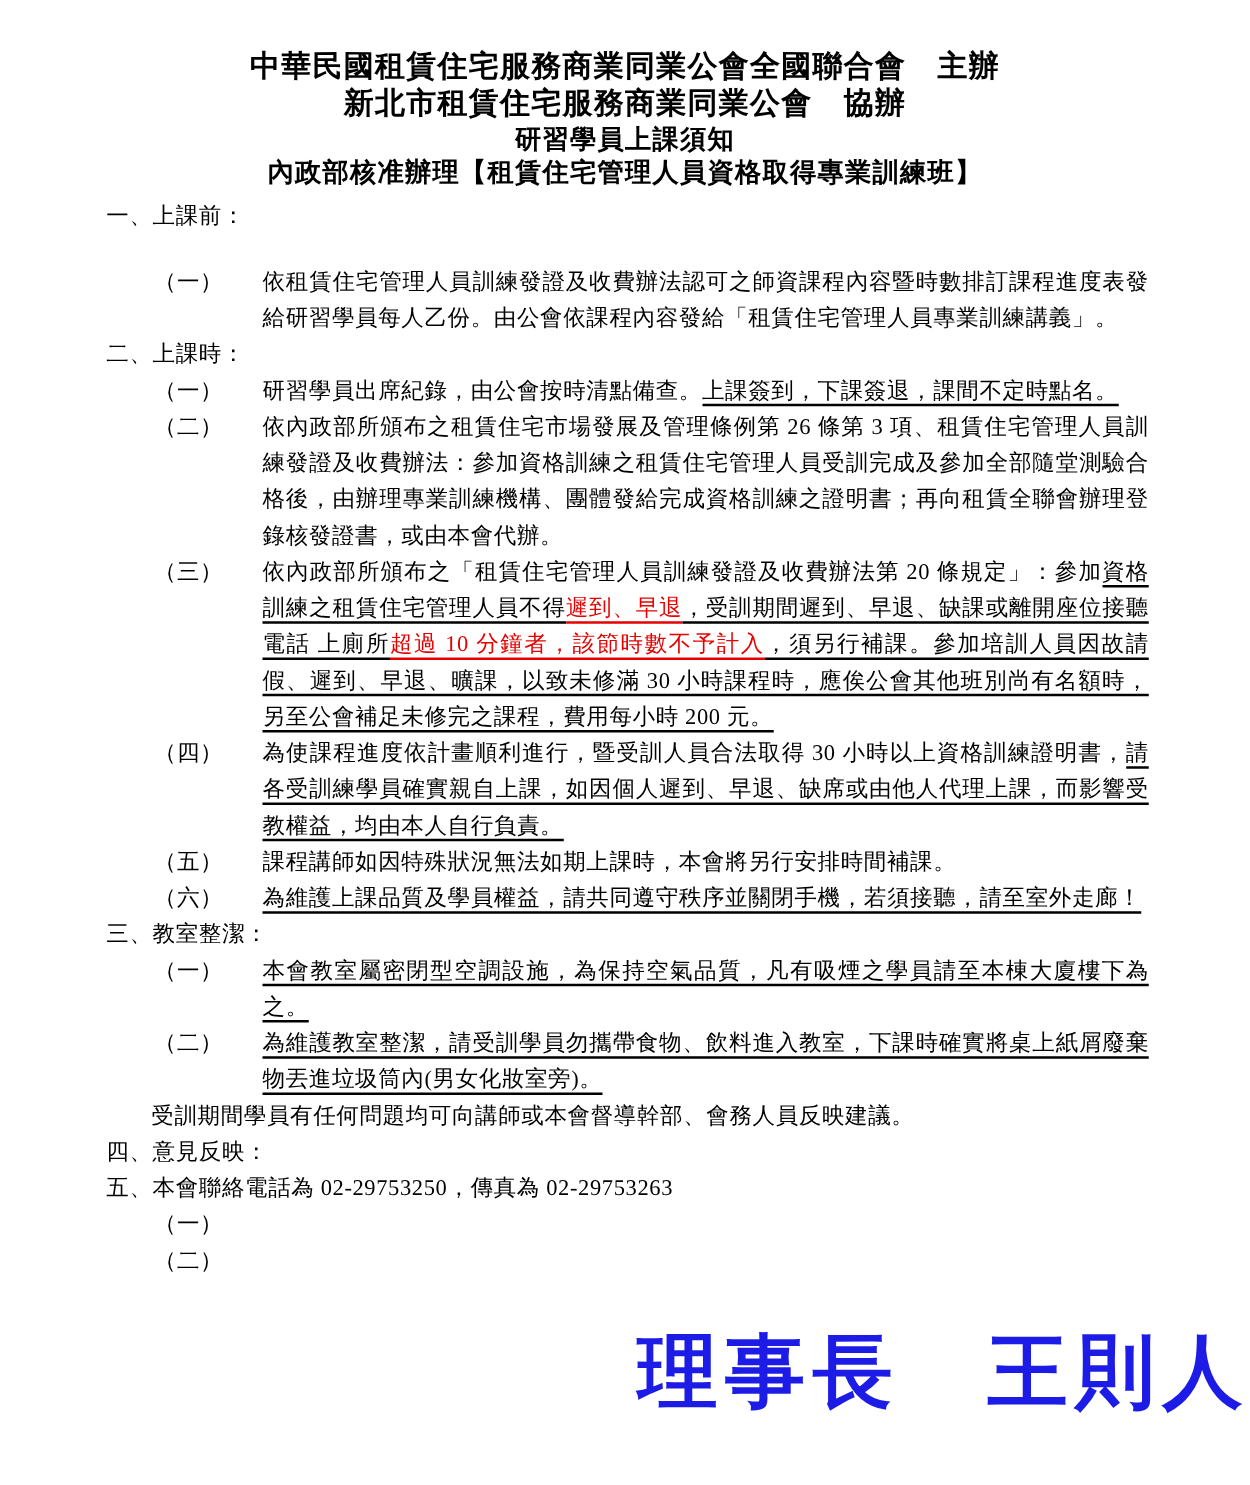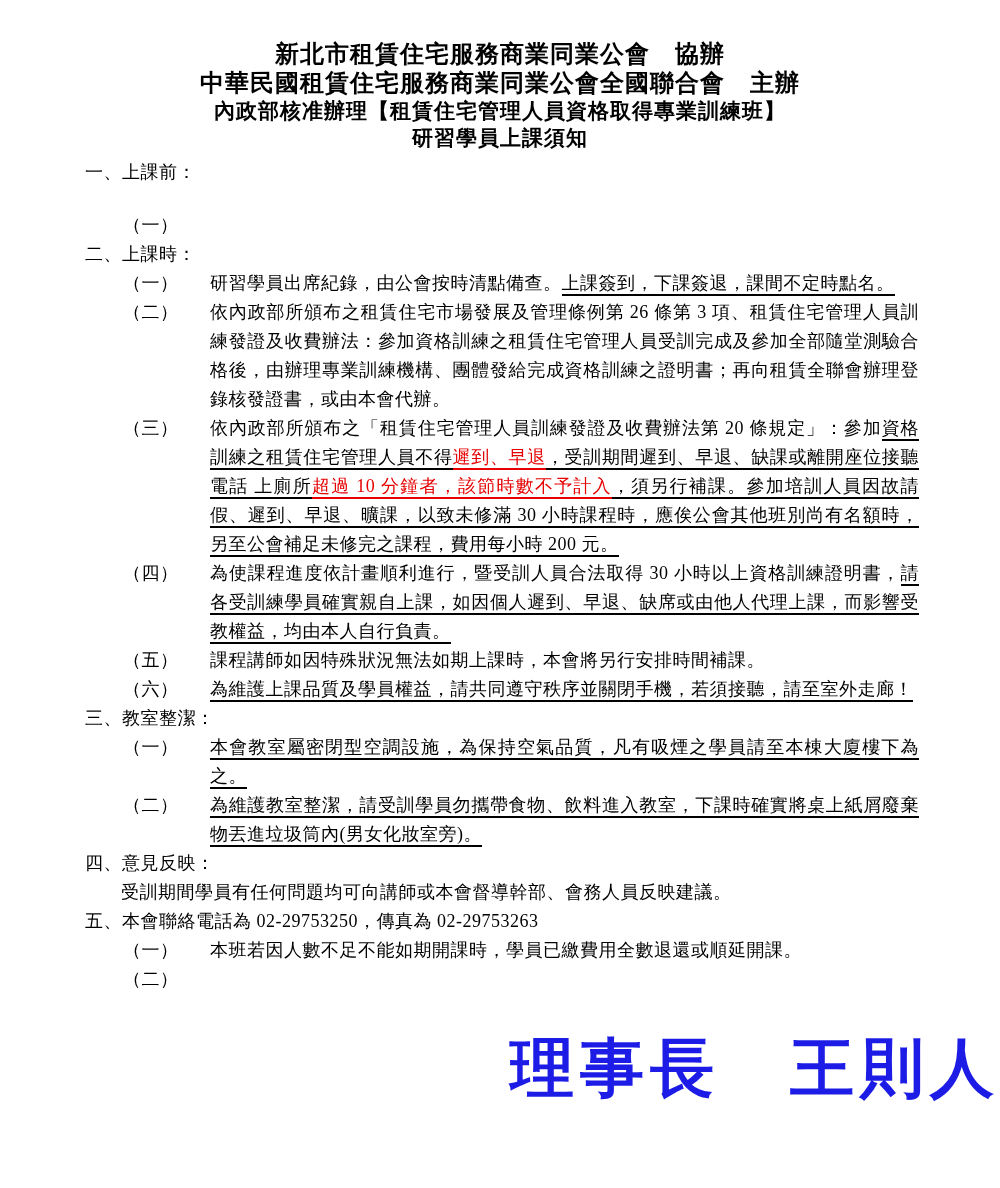--- a/index.html
+++ b/index.html
@@ -44,30 +44,31 @@
     color:var(--blue,#1c1ce6);
     white-space:pre;
   }
 </style>
 </head>
 <body>
 
 <div class="page">
 
   <div class="header">
+    <div class="h-main">中華民國租賃住宅服務商業同業公會全國聯合會　主辦</div>
     <div class="h-main">新北市租賃住宅服務商業同業公會　協辦</div>
-    <div class="h-main">中華民國租賃住宅服務商業同業公會全國聯合會　主辦</div>
+    <div class="h-sub">研習學員上課須知</div>
     <div class="h-sub">內政部核准辦理【租賃住宅管理人員資格取得專業訓練班】</div>
-    <div class="h-sub">研習學員上課須知</div>
   </div>
 
   <div class="doc-body">
       <div class="para p-l1"><span class="marker">一、</span><span class="content"><span>上課前：</span></span></div>
       <div class="para p-l2 p-gap">
         <span class="marker">（一）</span>
+        <span class="content"><span>依租賃住宅管理人員訓練發證及收費辦法認可之師資課程內容暨時數排訂課程進度表發給研習學員每人乙份。由公會依課程內容發給「租賃住宅管理人員專業訓練講義」。</span></span>
       </div>
       <div class="para p-l1"><span class="marker">二、</span><span class="content"><span>上課時：</span></span></div>
       <div class="para p-l2">
         <span class="marker">（一）</span>
         <span class="content"><span>研習學員出席紀錄，由公會按時清點備查。</span><span class="rb ru">上課簽到，下課簽退，課間不定時點名。</span></span>
       </div>
       <div class="para p-l2">
         <span class="marker">（二）</span>
         <span class="content"><span>依內政部所頒布之租賃住宅市場發展及管理條例第 26 條第 3 項、租賃住宅管理人員訓練發證及收費辦法：參加資格訓練之租賃住宅管理人員受訓完成及參加全部隨堂測驗合格後，由辦理專業訓練機構、團體發給完成資格訓練之證明書；再向租賃全聯會辦理登錄核發證書，或由本會代辦。</span></span>
       </div>
@@ -89,26 +90,25 @@
       </div>
       <div class="para p-l1"><span class="marker">三、</span><span class="content"><span>教室整潔：</span></span></div>
       <div class="para p-l2">
         <span class="marker">（一）</span>
         <span class="content"><span class="rb ru">本會教室屬密閉型空調設施，為保持空氣品質，凡有吸煙之學員請至本棟大廈樓下為之。</span></span>
       </div>
       <div class="para p-l2">
         <span class="marker">（二）</span>
         <span class="content"><span class="rb ru">為維護教室整潔，請受訓學員勿攜帶食物、飲料進入教室，下課時確實將桌上紙屑廢棄物丟進垃圾筒內(男女化妝室旁)。</span></span>
       </div>
+      <div class="para p-indent"><span class="content"><span>受訓期間學員有任何問題均可向講師或本會督導幹部、會務人員反映建議。</span></span></div>
       <div class="para p-l1"><span class="marker">四、</span><span class="content"><span>意見反映：</span></span></div>
-      <div class="para p-indent"><span class="content"><span>受訓期間學員有任何問題均可向講師或本會督導幹部、會務人員反映建議。</span></span></div>
       <div class="para p-l1"><span class="marker">五、</span><span class="content"><span>本會聯絡電話為 02-29753250，傳真為 02-29753263</span></span></div>
       <div class="para p-l2">
         <span class="marker">（一）</span>
-        <span class="content"><span>本班若因人數不足不能如期開課時，學員已繳費用全數退還或順延開課。</span></span>
       </div>
       <div class="para p-l2">
         <span class="marker">（二）</span>
       </div>
     </div>
 
   <div class="signature">理事長　王則人</div>
 
 </div>
 

